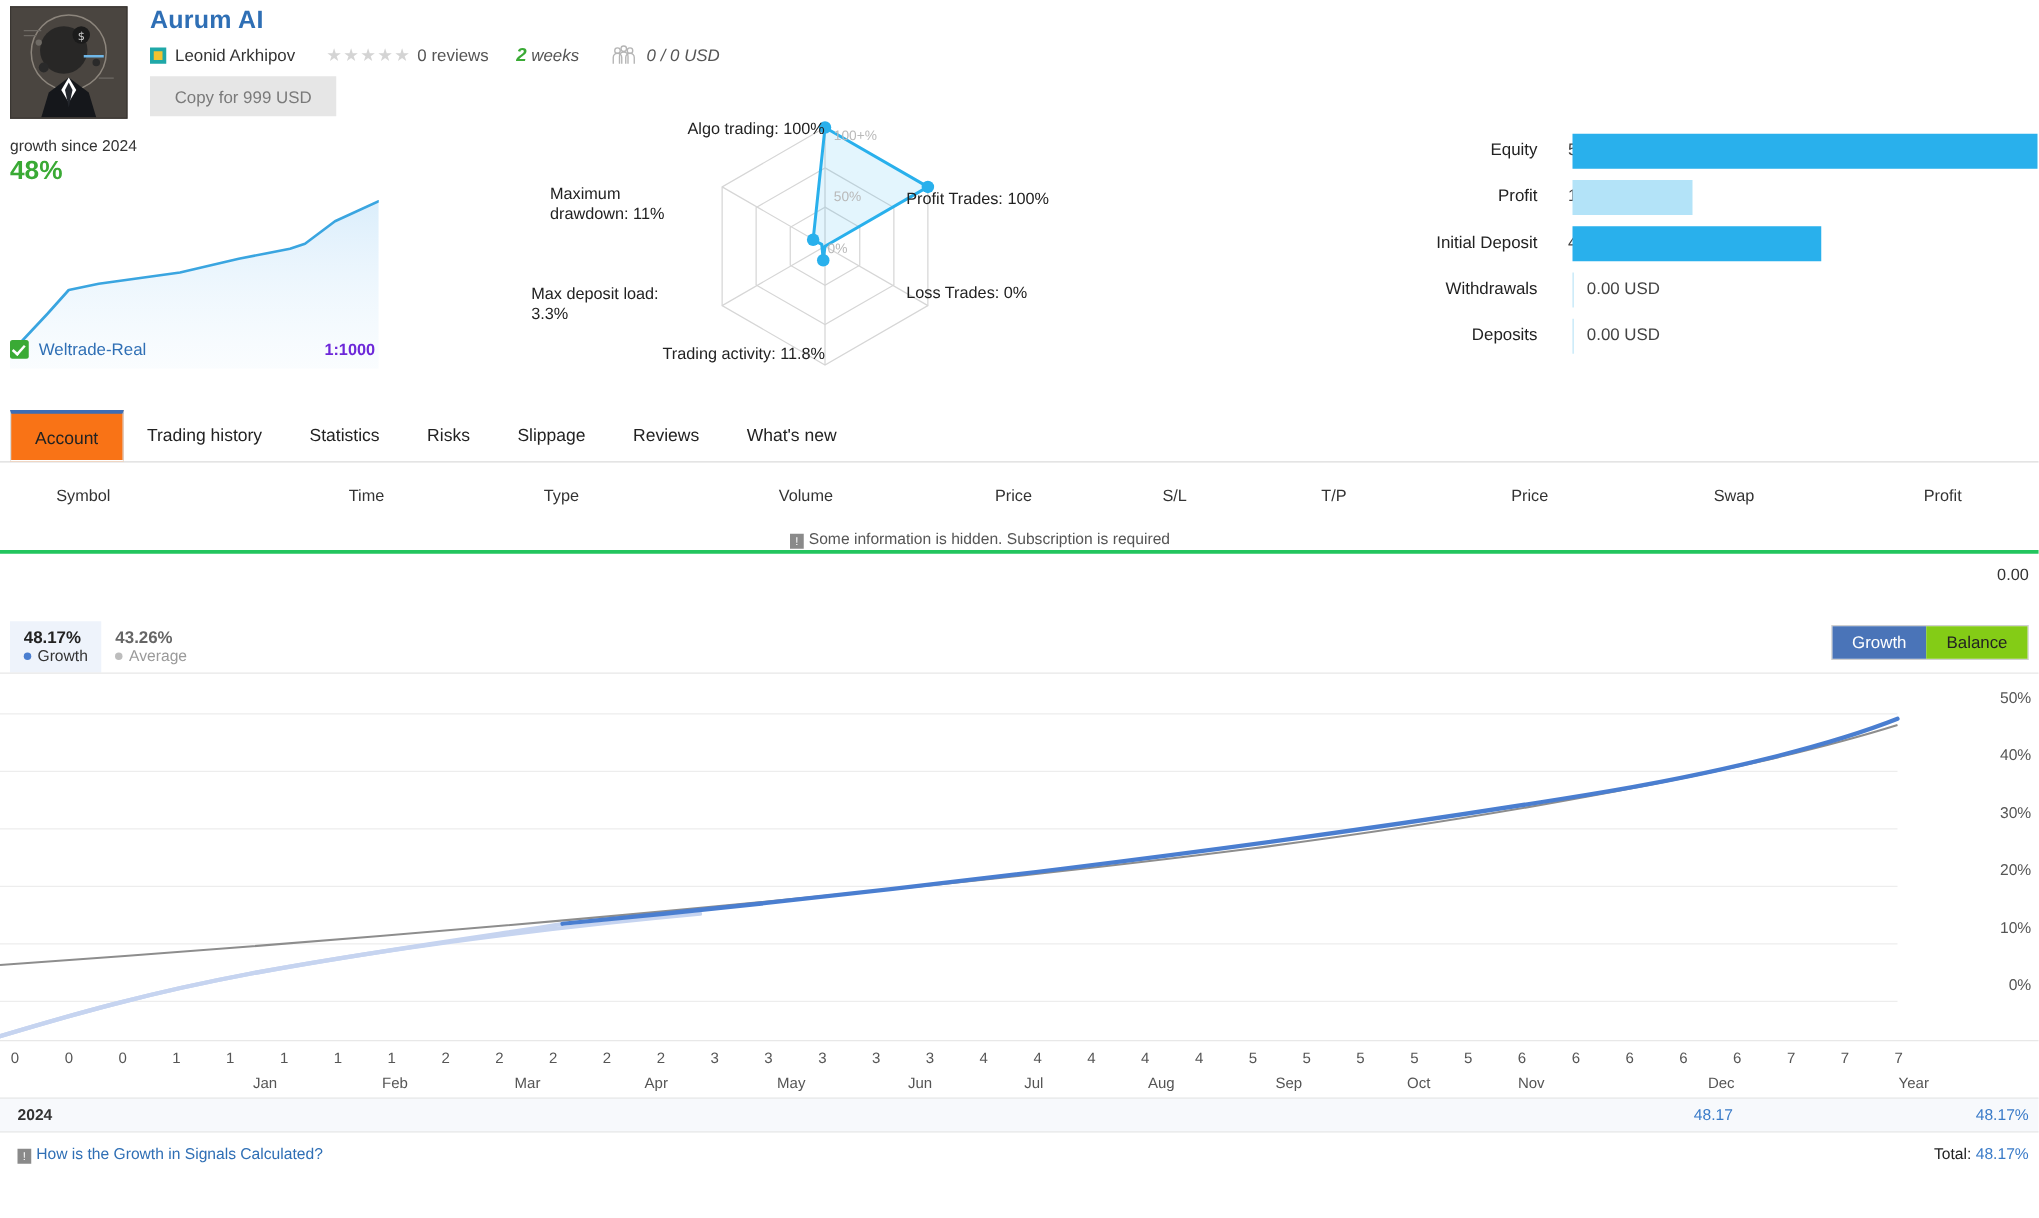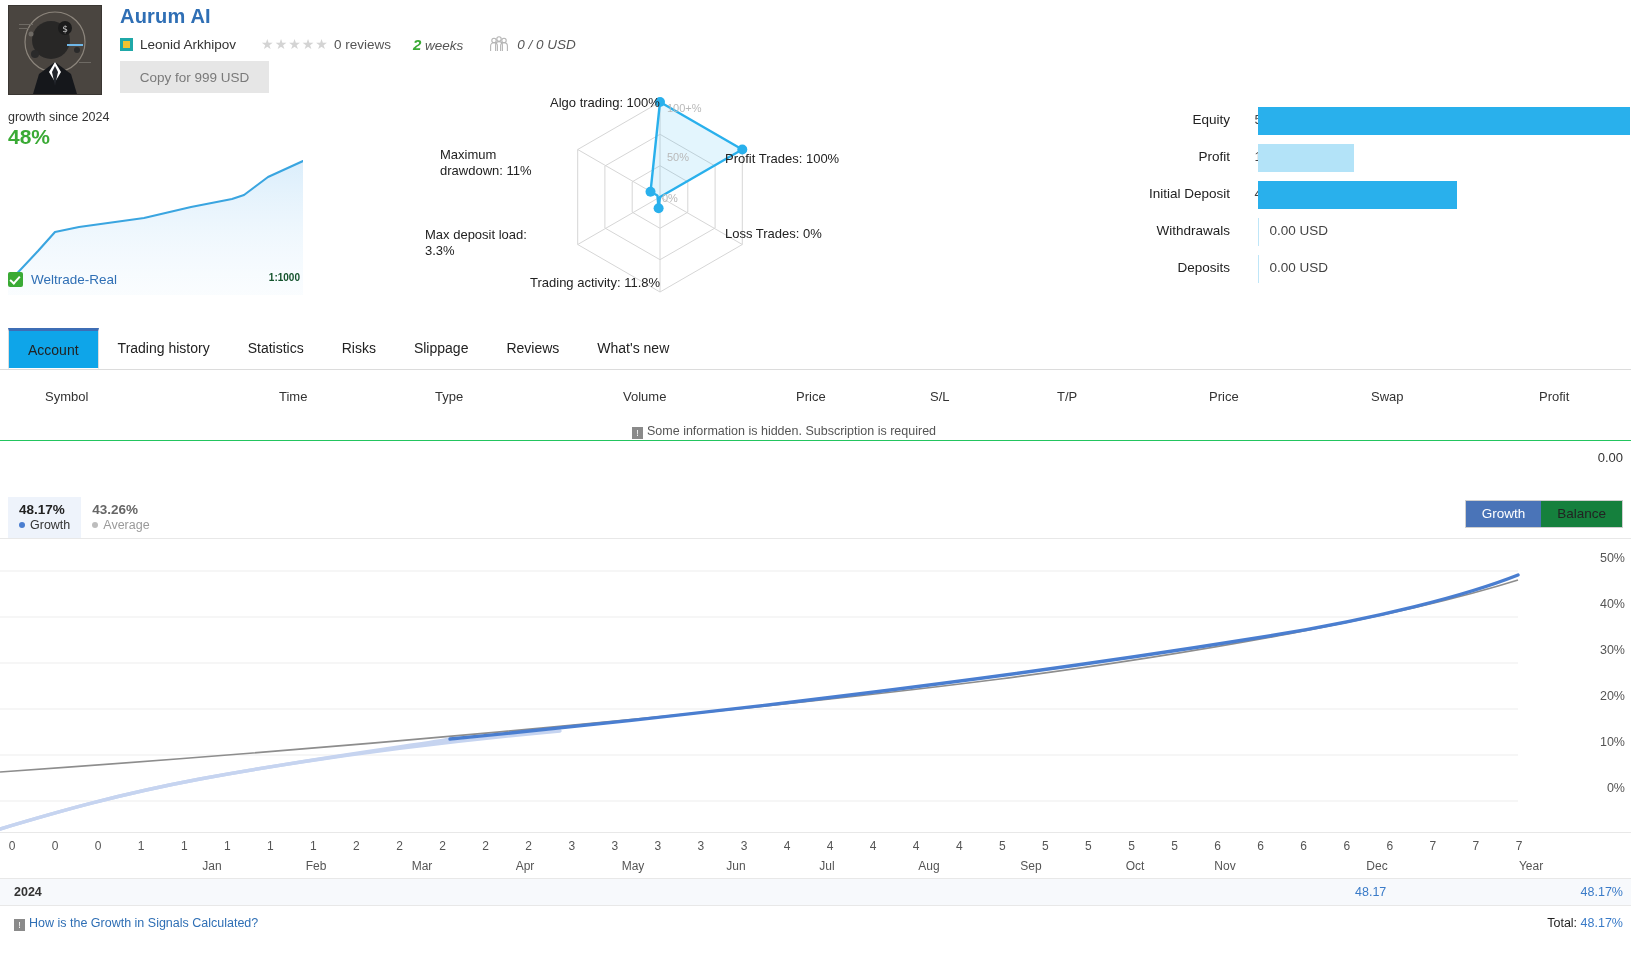--- a/index.html
+++ b/index.html
@@ -41,63 +41,63 @@
 
   
   .mini { position: absolute; left: 8px; top: 110px; width: 300px; height: 185px; }
   .mini-label { font-size: 12.5px; color: #333; }
   .mini-value { font-size: 21px; font-weight: bold; color: #3aaa35; margin-top: 1px; }
   .mini-svg { position: absolute; left: 0; top: 45px; }
   .broker-row { position: absolute; left: 8px; top: 272px; width: 300px; display: flex; align-items:center; }
   .check { width: 15px; height: 15px; background: #3aaa35; border-radius: 2px; position: relative; }
   .check::after { content:""; position:absolute; left:4px; top:2px; width:4px; height:8px; border:solid #fff; border-width:0 2px 2px 0; transform: rotate(42deg); }
   .broker-name { margin-left: 8px; font-size: 13.5px; color: #2f6fb5; }
-  .leverage { position: absolute; right: 8px; top: 0; font-size: 10px; font-weight: bold; color: #14532d; }
+  .leverage { position: absolute; right: 8px; top: 0; font-size: 13px; font-weight: bold; color: #6d28d9; }
 
   
   .radar { position: absolute; left: 455px; top: 95px; width: 440px; height: 210px; }
   .radar svg { position:absolute; left:0; top:0; }
   .radar-lbl { position: absolute; font-size: 13px; color: #222; line-height: 1.25; white-space: nowrap; }
   .radar-lbl.ctr { }
 
   
   .stats { position: absolute; left: 1000px; top: 103px; width: 631px; height: 185px; }
   .stat-row { position: relative; height: 37px; }
   .stat-name { position:absolute; left: 0; width: 230px; text-align: right; top: 9px; font-size: 13.5px; color:#222; }
   .stat-val  { position:absolute; left: 238px; width: 90px; text-align: right; top: 9px; font-size: 13.5px; color:#444; }
   .stat-bar-wrap { position:absolute; left: 258px; top: 4px; height: 28px; width: 372px; }
   .stat-bar { position:absolute; left: 0; top: 0; height: 28px; background: #29b0ec; }
   .stat-bar.light { background: #b3e3f8; }
 
   
   .tabs { position: absolute; left: 0; top: 328px; width: 1631px; height: 42px; border-bottom: 1px solid #dcdcdc; }
   .tab { position: relative; float: left; height: 41px; line-height: 41px; padding: 0 19px; font-size: 14px; color: #222; cursor: pointer; }
-  .tab.active { border: 1px solid #dcdcdc; border-bottom: 1px solid #fff; border-top: 3px solid #3d6db5; background:#0ea5e9; line-height: 39px; }
+  .tab.active { border: 1px solid #dcdcdc; border-bottom: 1px solid #fff; border-top: 3px solid #3d6db5; background:#f97316; line-height: 39px; }
 
   
   .tbl { position: absolute; left: 0; top: 380px; width: 1631px; }
   .tbl-head { position: relative; height: 34px; }
   .th { position:absolute; font-size: 13px; color:#333; top: 9px; margin-left: 31px; }
   .hidden-note { position:absolute; left: 632px; top: 424px; font-size: 12.5px; color:#555; }
   .note-ico { display:inline-block; width:11px; height:12px; background:#8a8a8a; color:#fff; font-size:9px; text-align:center; line-height:12px; margin-right:4px; vertical-align: -1px;}
-  .sum-row { position:absolute; left:0; top: 440px; width: 1631px; border-top:1px solid #22c55e; height:34px; }
+  .sum-row { position:absolute; left:0; top: 440px; width: 1631px; border-top:3px solid #22c55e; height:34px; }
   .sum-val { position:absolute; right: 8px; top: 9px; font-size: 13px; color:#333; }
 
   
   .legend { position: absolute; left: 8px; top: 497px; display:flex; }
   .leg-box { padding: 5px 11px 6px 11px; }
   .leg-box.sel { background: #eef3fb; }
   .leg-v { font-size: 13.5px; font-weight: bold; color:#222; }
   .leg-v.mut { color:#666; }
   .leg-n { font-size: 12.5px; color:#333; margin-top:1px; }
   .leg-n.mut { color:#9a9a9a; }
   .dot { display:inline-block; width:6px; height:6px; border-radius:50%; background:#4a7ed0; margin-right:5px; vertical-align:1px;}
   .dot.gray { background:#bdbdbd; }
   .toggle { position:absolute; right: 8px; top: 500px; display:flex; border:1px solid #cfcfcf; }
-  .tg { padding: 5px 16px 6px 16px; font-size: 13.5px; cursor:pointer; background:#15803d; color:#222;}
+  .tg { padding: 5px 16px 6px 16px; font-size: 13.5px; cursor:pointer; background:#84cc16; color:#222;}
   .tg.on { background:#4a74b8; color:#fff; }
 
   
   .bigchart { position:absolute; left:0; top: 538px; width:1631px; height: 300px; border-top:1px solid #e8e8e8; }
   .bigchart svg { position:absolute; left:0; top:0; }
   .ylab { position:absolute; right: 6px; font-size: 12.5px; color:#555; }
 
   
   .xaxis { position:absolute; left:0; top: 832px; width:1631px; height: 46px; border-top:1px solid #e8e8e8;}
   .xnum { position:absolute; top: 6px; font-size: 12px; color:#555; transform: translateX(-50%); }

